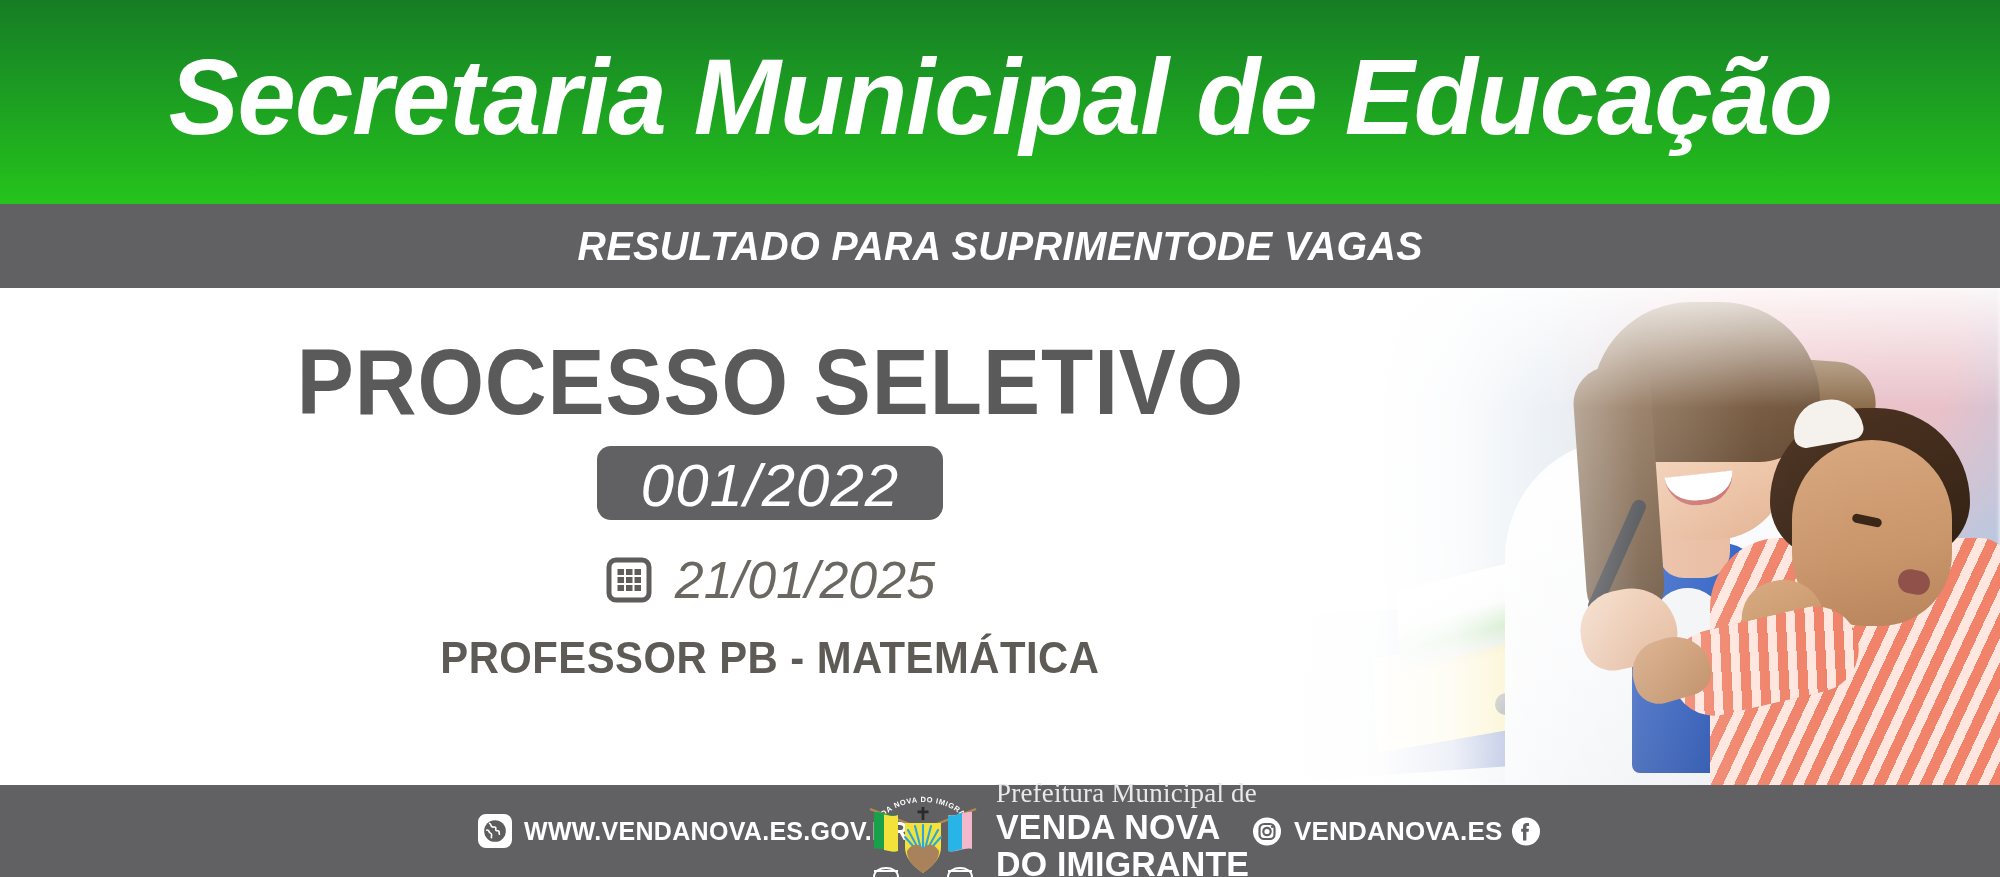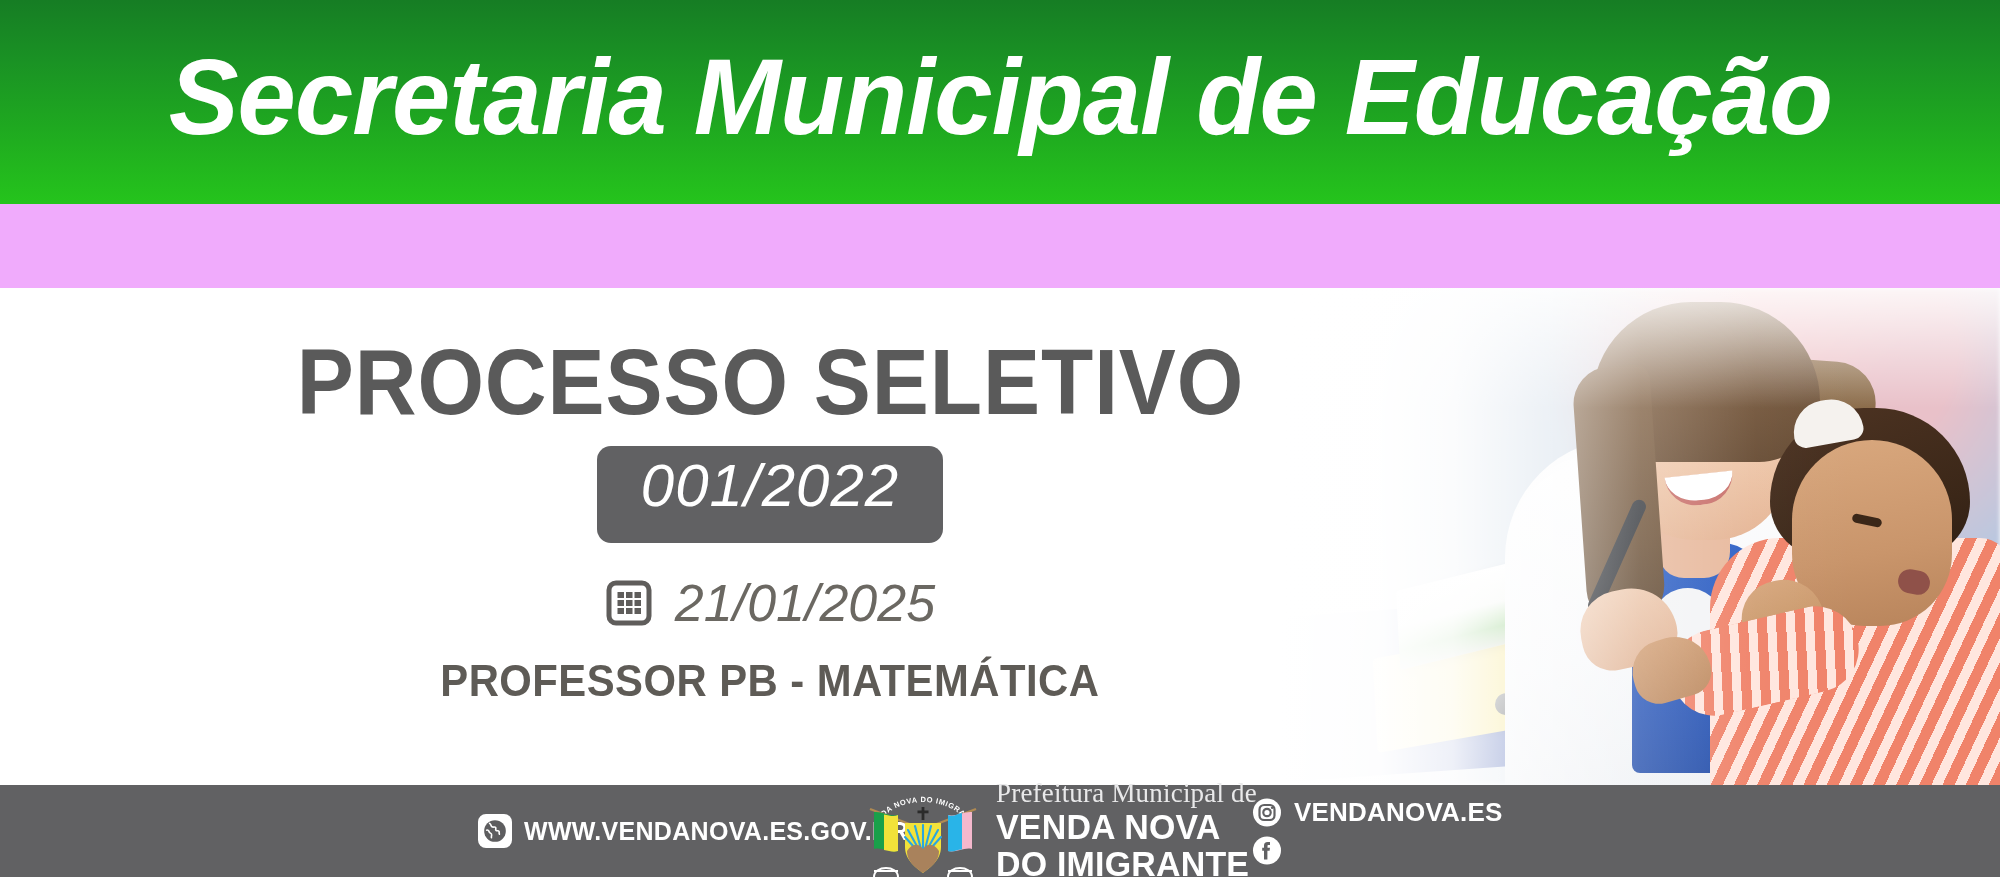--- a/index.html
+++ b/index.html
@@ -335,21 +335,21 @@
     line-height: 1;
     letter-spacing: 1px;
     color: #5a5a5a;
     white-space: nowrap;
     transform: scaleX(0.93);
   }
   .ps-badge {
     margin-top: 18px;
     background: #616163;
     border-radius: 14px;
-    padding: 10px 44px 27px 44px;
+    padding: 10px 44px 4px 44px;
     display: inline-block;
   }
   .ps-badge-text {
     font-family: "Liberation Sans", sans-serif;
     font-style: italic;
     font-size: 60px;
     line-height: 1;
     color: #ffffff;
     letter-spacing: 1px;
     white-space: nowrap;
@@ -450,21 +450,21 @@
     transform: scaleX(0.97);
     transform-origin: left center;
   }
 
   .footer-social {
     position: absolute;
     left: 1252px;
     top: 50%;
     transform: translateY(-50%);
     display: flex;
-    flex-direction: column;
+    flex-direction: row;
     gap: 8px;
   }
   .social-row { display: flex; align-items: center; gap: 12px; }
   .social-ico { width: 30px; height: 30px; display: block; flex: none; }
   .social-text {
     font-family: "Liberation Sans", sans-serif;
     font-weight: bold;
     font-size: 26px;
     color: #ffffff;
     letter-spacing: 0.2px;
@@ -473,20 +473,23 @@
 </style>
 </head>
 <body>
 
 <div class="banner">
 
   <div class="header-green">
     <div class="header-green-title">Secretaria Municipal de Educação</div>
   </div>
 
+  <div class="subtitle-bar">
+    <div class="subtitle-text">RESULTADO  PARA SUPRIMENTODE VAGAS</div>
+  </div>
 
   <div class="body-area">
     <div class="photo">
       <div class="photo-inner">
         <div class="ph-bg"></div>
         <div class="ph-desk"></div>
         <div class="ph-paper-y"></div>
         <div class="ph-marker"></div>
         <div class="ph-blocks"></div>
         <div class="ph-woodbox"></div>

